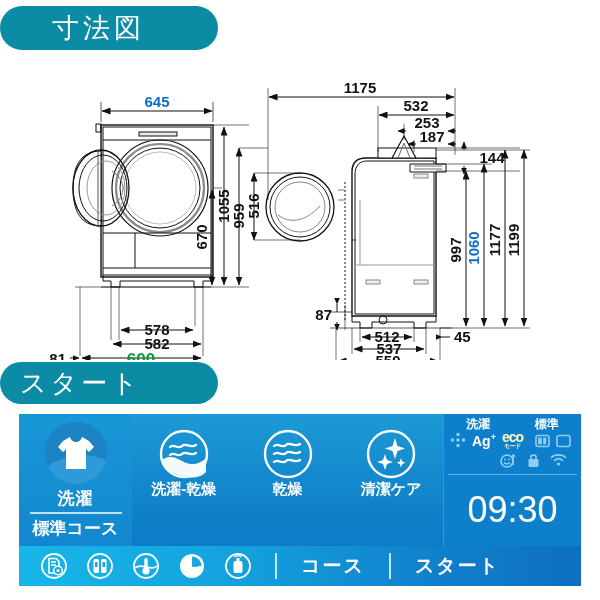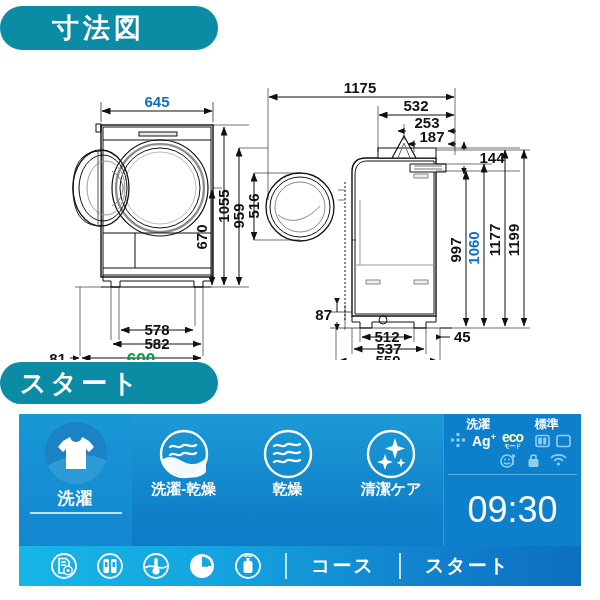--- a/index.html
+++ b/index.html
@@ -11,21 +11,21 @@
   }
   #root { position: relative; width: 600px; height: 600px; background:#fff; }
 
   
   .badge {
     position: absolute;
     background: #0b8ca4;
     color: #ffffff;
     border-radius: 999px;
     display: flex; align-items: center;
-    font-weight: bold;
+    font-weight: normal;
     letter-spacing: 4px;
     white-space: nowrap;
   }
   #badge-dim { left: 0; top: 6px; width: 218px; height: 44px; padding-left: 52px; font-size: 27px; }
   #badge-panel { left: 0; top: 362px; width: 218px; height: 42px; padding-left: 20px; font-size: 26px; }
 
   
   #drawing { position: absolute; left:0; top:40px; width:518px; height:320px; }
   #drawing svg { display:block; }
 
@@ -84,21 +84,21 @@
     color:#fff; font-size: 36px; text-align:center; padding-top: 14px; letter-spacing:0px;
   }
   .agplus { color:#fff; font-size:14px; font-weight:bold; }
   .eco { color:#fef9c3; font-weight:bold; line-height:0.85; text-align:center; }
   .eco b { font-size:14px; display:block; letter-spacing:-1px;}
   .eco i { font-size:6px; font-style:normal; display:block; letter-spacing:-0.5px;}
 
   #panel-bottom {
     height: 40px;
     background: linear-gradient(90deg,#17b6e8 0%, #14a2de 38%, #1183cd 70%, #0d6fc0 100%);
-    display:flex; align-items:center;padding-left:10px;
+    display:flex; align-items:center;
   }
   .bb-icons { display:flex; align-items:center; gap: 20px; padding-left: 22px; }
   .bb-sep { width:2px; height:26px; background:#bfe6fa; margin: 0 24px; }
   .bb-text { color:#fff; font-size:19px; font-weight:bold; letter-spacing:2px; }
   .bb-spacer { flex: 1 1 auto; }
 </style>
 </head>
 <body>
 
 <div id="root">
@@ -294,20 +294,21 @@
       <div class="course-tile">
         <div class="course-circle">
           <div class="swoosh"></div>
           <svg class="shirt" width="40" height="36" viewBox="0 0 40 36" aria-hidden="true">
             <path d="M14,2 L7,6 L2,12 L7,17 L10,14 L10,34 L30,34 L30,14 L33,17 L38,12 L33,6 L26,2
                      C25,6 22,7 20,7 C18,7 15,6 14,2 Z" fill="#ffffff"></path>
           </svg>
         </div>
         <div class="course-label">洗濯</div>
         <div class="course-divider"></div>
+        <div class="course-sub">標準コース</div>
       </div>
 
       <div class="mode-btns">
 
         <div class="mode-btn">
           <svg class="mode-ico" viewBox="0 0 52 52">
             <circle cx="26" cy="26" r="23" fill="none" stroke="#fff" stroke-width="2.4"></circle>
             <path d="M4,32 C12,26 18,30 26,34 C34,38 42,36 48,30 L48,44 C44,49 34,51 26,49
                      C16,46 8,42 4,36 Z" fill="#fff" opacity="0.95" clip-path="inset(0 0 0 0)"></path>
             <path d="M12,19 C16,15 20,22 24,18 C28,14 32,21 38,17" fill="none" stroke="#fff" stroke-width="2.4" stroke-linecap="round"></path>

